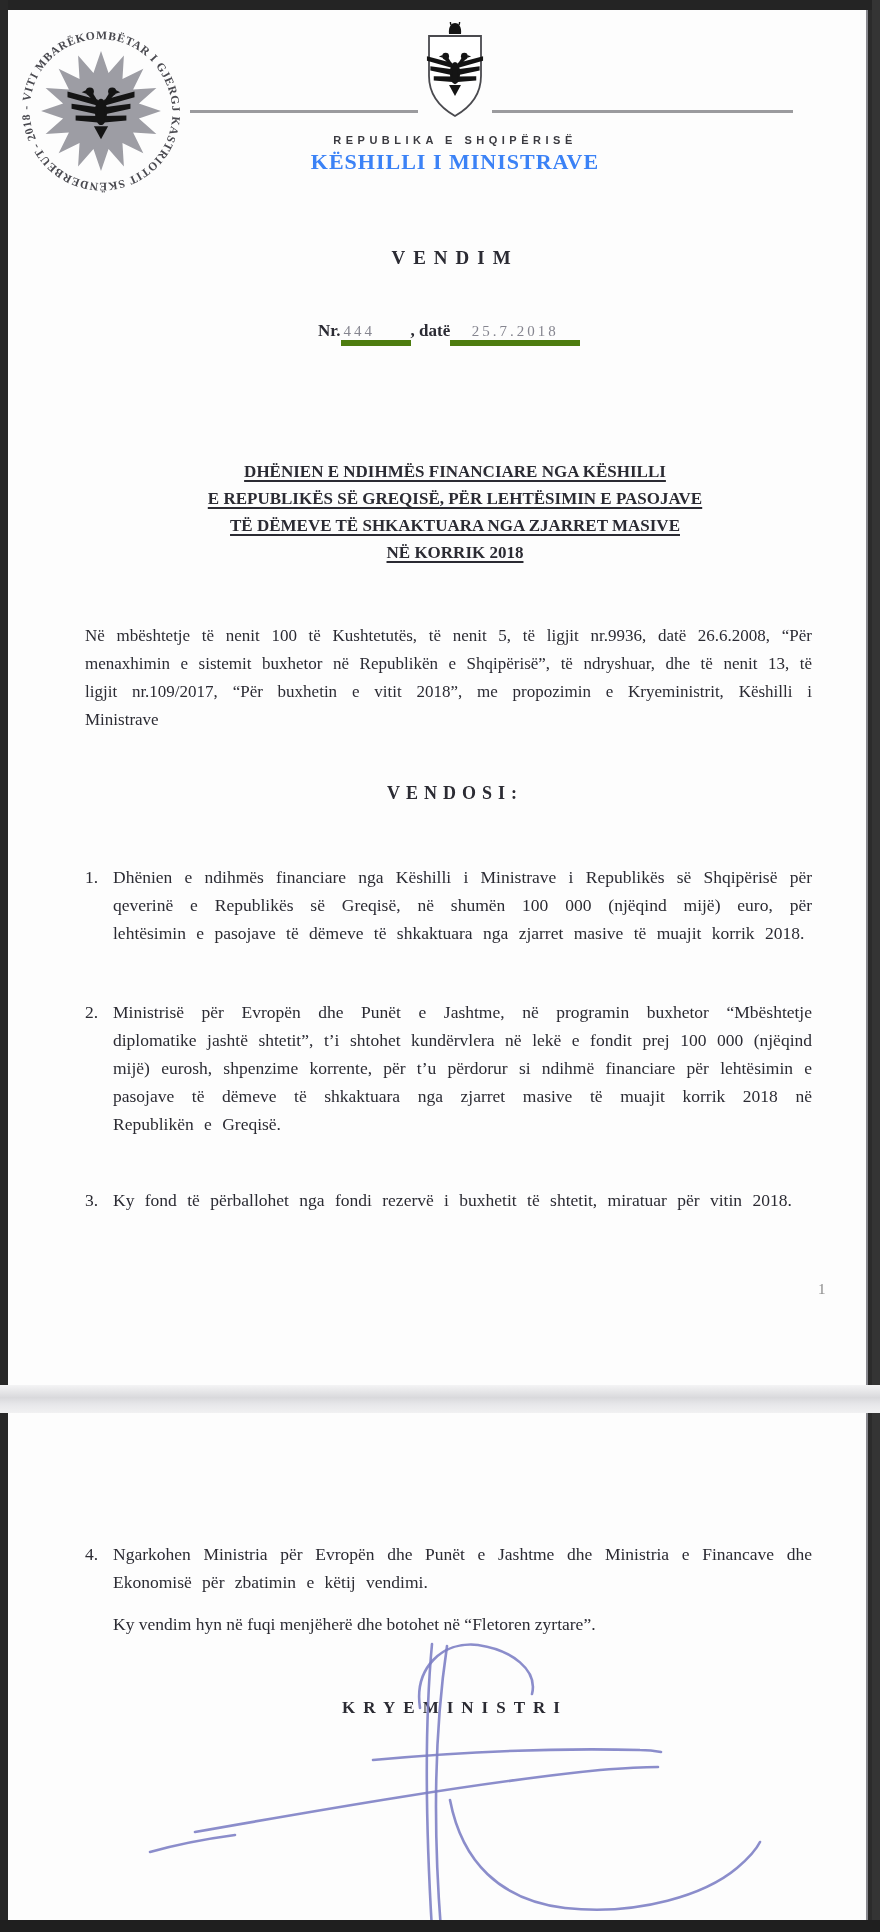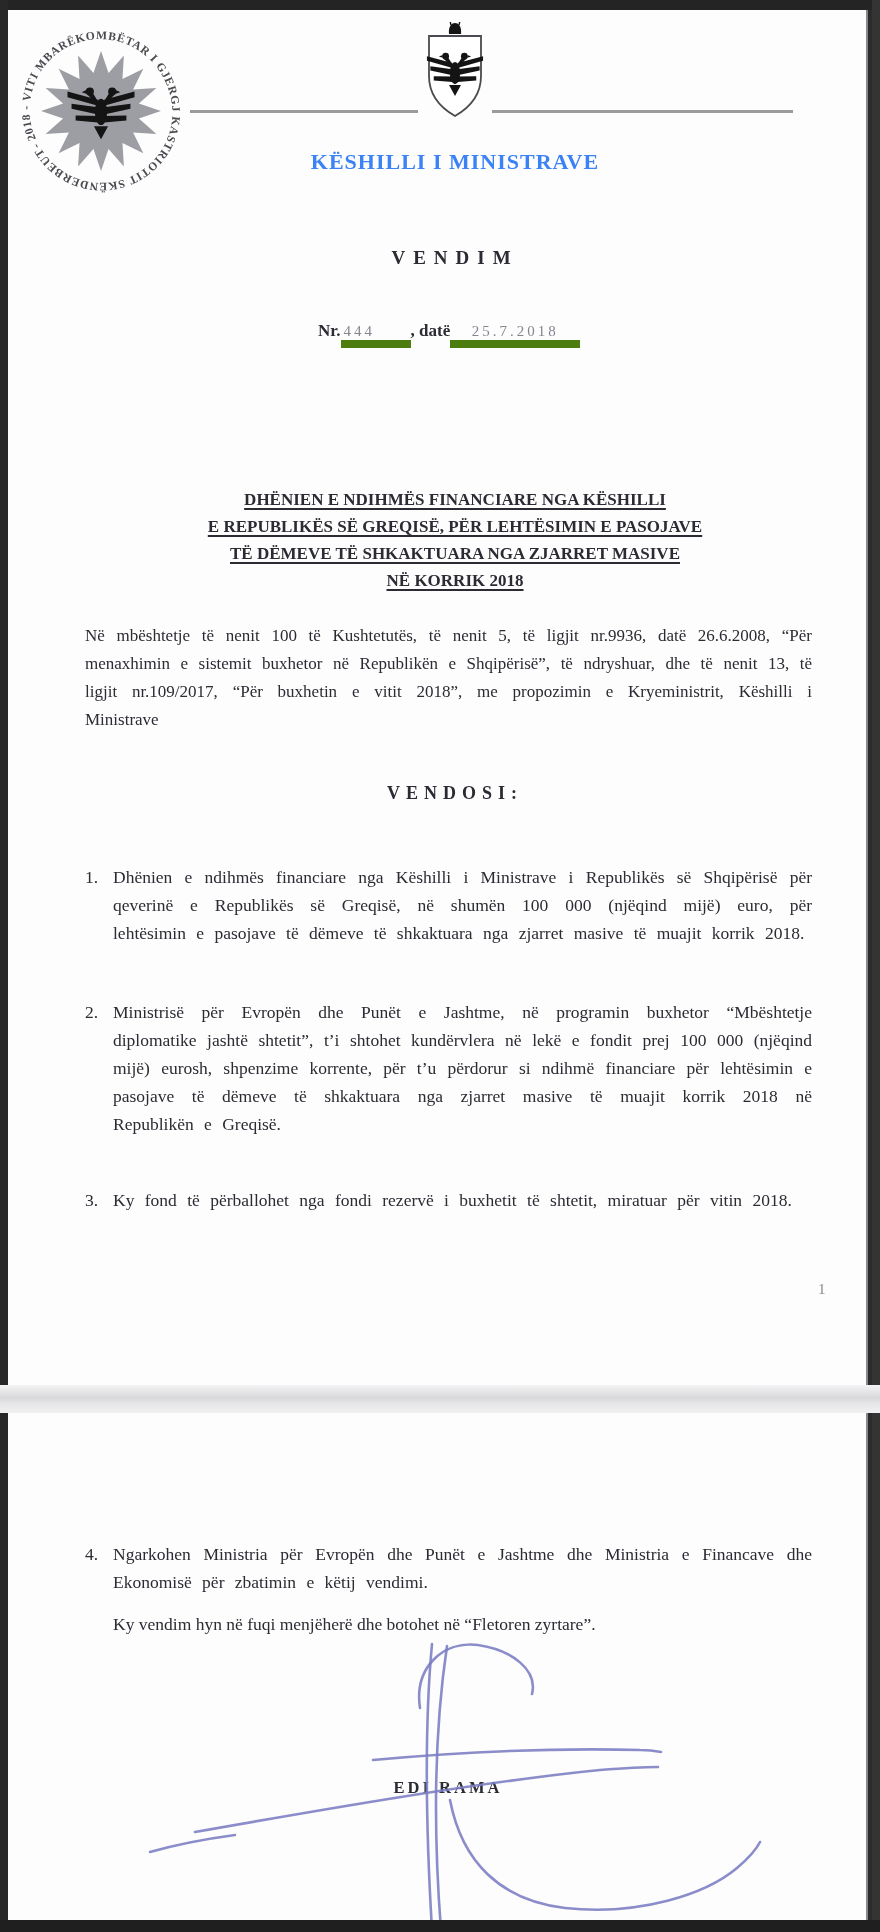--- a/index.html
+++ b/index.html
@@ -24,26 +24,26 @@
   .arms-svg{left:413px;top:22px;width:84px;height:108px;}
   .hline{height:3px;background:#9b9b9e;top:110px;}
   .hline.l{left:190px;width:228px;}
   .hline.r{left:492px;width:301px;}
 
   .republic{top:134px;font-family:"Liberation Sans","DejaVu Sans",sans-serif;
             font-size:11px;font-weight:bold;letter-spacing:4.5px;color:#3a3a40;}
   .council{top:149px;font-size:22px;font-weight:bold;letter-spacing:1px;color:#3b82f6;}
   .vendim{top:247px;font-size:19px;font-weight:bold;letter-spacing:8px;}
   .nr-line{top:321px;left:318px;font-size:17px;font-weight:bold;white-space:nowrap;}
-  .blank{display:inline-block;border-bottom:8px solid #4d7c0f;color:#85858f;
+  .blank{display:inline-block;border-bottom:6px solid #4d7c0f;color:#85858f;
          font-weight:normal;font-size:15px;letter-spacing:3px;vertical-align:baseline;}
   .b1{width:70px;text-align:left;text-indent:3px;}
   .b2{width:130px;text-align:center;}
   .per{top:404px;font-size:17px;font-weight:bold;letter-spacing:2px;}
-  .title{top:458px;font-size:17px;font-weight:bold;line-height:27px;margin-top:28px;}
+  .title{top:458px;font-size:17px;font-weight:bold;line-height:27px;}
   .title span{text-decoration:underline;text-decoration-thickness:1.5px;text-underline-offset:3px;}
   .doc-text{font-size:17px;line-height:28px;text-align:justify;word-spacing:5px;}
   .preamble{top:622px;left:85px;width:727px;}
   .vendosi{top:783px;font-size:18px;font-weight:bold;letter-spacing:6px;}
   .item{left:85px;width:727px;display:flex;}
   .item .num{width:28px;flex:none;font-size:17.5px;line-height:28px;}
   .item .txt{flex:1;font-size:17.5px;line-height:28px;text-align:justify;word-spacing:6px;}
   .i1{top:863px;} .i2{top:998px;} .i3{top:1186px;} .i4{top:1540px;}
   .pagenum{top:1281px;left:818px;font-size:15px;color:#8a8a8a;}
   .closing{top:1614px;left:113px;width:700px;font-size:17.5px;}
@@ -99,20 +99,21 @@
   <svg class="abs arms-svg" viewBox="0 0 84 108">
     <path d="M36,12 C35,4 39,1 42,1 C45,1 49,4 48,12 Z" fill="#141414"></path>
     <path d="M38,3 C36,-2 40,-4 42,-4 M46,3 C48,-2 44,-4 42,-4" stroke="#141414" stroke-width="1.4" fill="none"></path>
     <path d="M42,14 L16,14 L16,54 C16,74 28,86 42,94 C56,86 68,74 68,54 L68,14 Z" fill="#ffffff" stroke="#4a4a4f" stroke-width="1.8"></path>
     <use href="#eagle-shape" transform="translate(42,52) scale(0.85)"></use>
   </svg>
 
   <div class="abs hline l"></div>
   <div class="abs hline r"></div>
 
+  <div class="abs center-block republic">REPUBLIKA E SHQIPËRISË</div>
   <div class="abs center-block council">KËSHILLI I MINISTRAVE</div>
 
   <div class="abs center-block vendim">VENDIM</div>
 
   <div class="abs nr-line"><span>Nr.</span><span class="blank b1">444</span><span>, datë</span><span class="blank b2">25.7.2018</span></div>
 
 
   <div class="abs center-block title">
     <div><span>DHËNIEN E NDIHMËS FINANCIARE NGA KËSHILLI</span></div>
     <div><span>E REPUBLIKËS SË GREQISË, PËR LEHTËSIMIN E PASOJAVE</span></div>
@@ -139,21 +140,21 @@
 
   <div class="abs pagenum">1</div>
 
   <div class="abs item i4">
     <span class="num">4.</span>
     <span class="txt">Ngarkohen Ministria për Evropën dhe Punët e Jashtme dhe Ministria e Financave dhe Ekonomisë për zbatimin e këtij vendimi.</span>
   </div>
 
   <div class="abs closing">Ky vendim hyn në fuqi menjëherë dhe botohet në “Fletoren zyrtare”.</div>
 
-  <div class="abs center-block2 pm-name">EDI RAMA</div>
+  <div class="abs center-block pm-title">KRYEMINISTRI</div>
 
   <svg class="sig-svg" viewBox="0 0 880 1932">
     <path d="M432,1644 C424,1730 426,1830 432,1930"></path>
     <path d="M447,1646 C433,1740 434,1840 441,1930"></path>
     <path d="M420,1708 C414,1668 442,1641 478,1645 C512,1650 538,1670 532,1694"></path>
     <path d="M373,1760 C460,1752 560,1748 640,1750 C650,1750 656,1751 661,1752"></path>
     <path d="M195,1832 C320,1810 480,1782 600,1770 C625,1768 645,1767 658,1767"></path>
     <path d="M150,1852 C175,1845 205,1839 235,1835"></path>
     <path d="M450,1800 C462,1862 500,1900 565,1908 C640,1916 706,1894 737,1868 C750,1857 757,1848 760,1842"></path>
   </svg>

